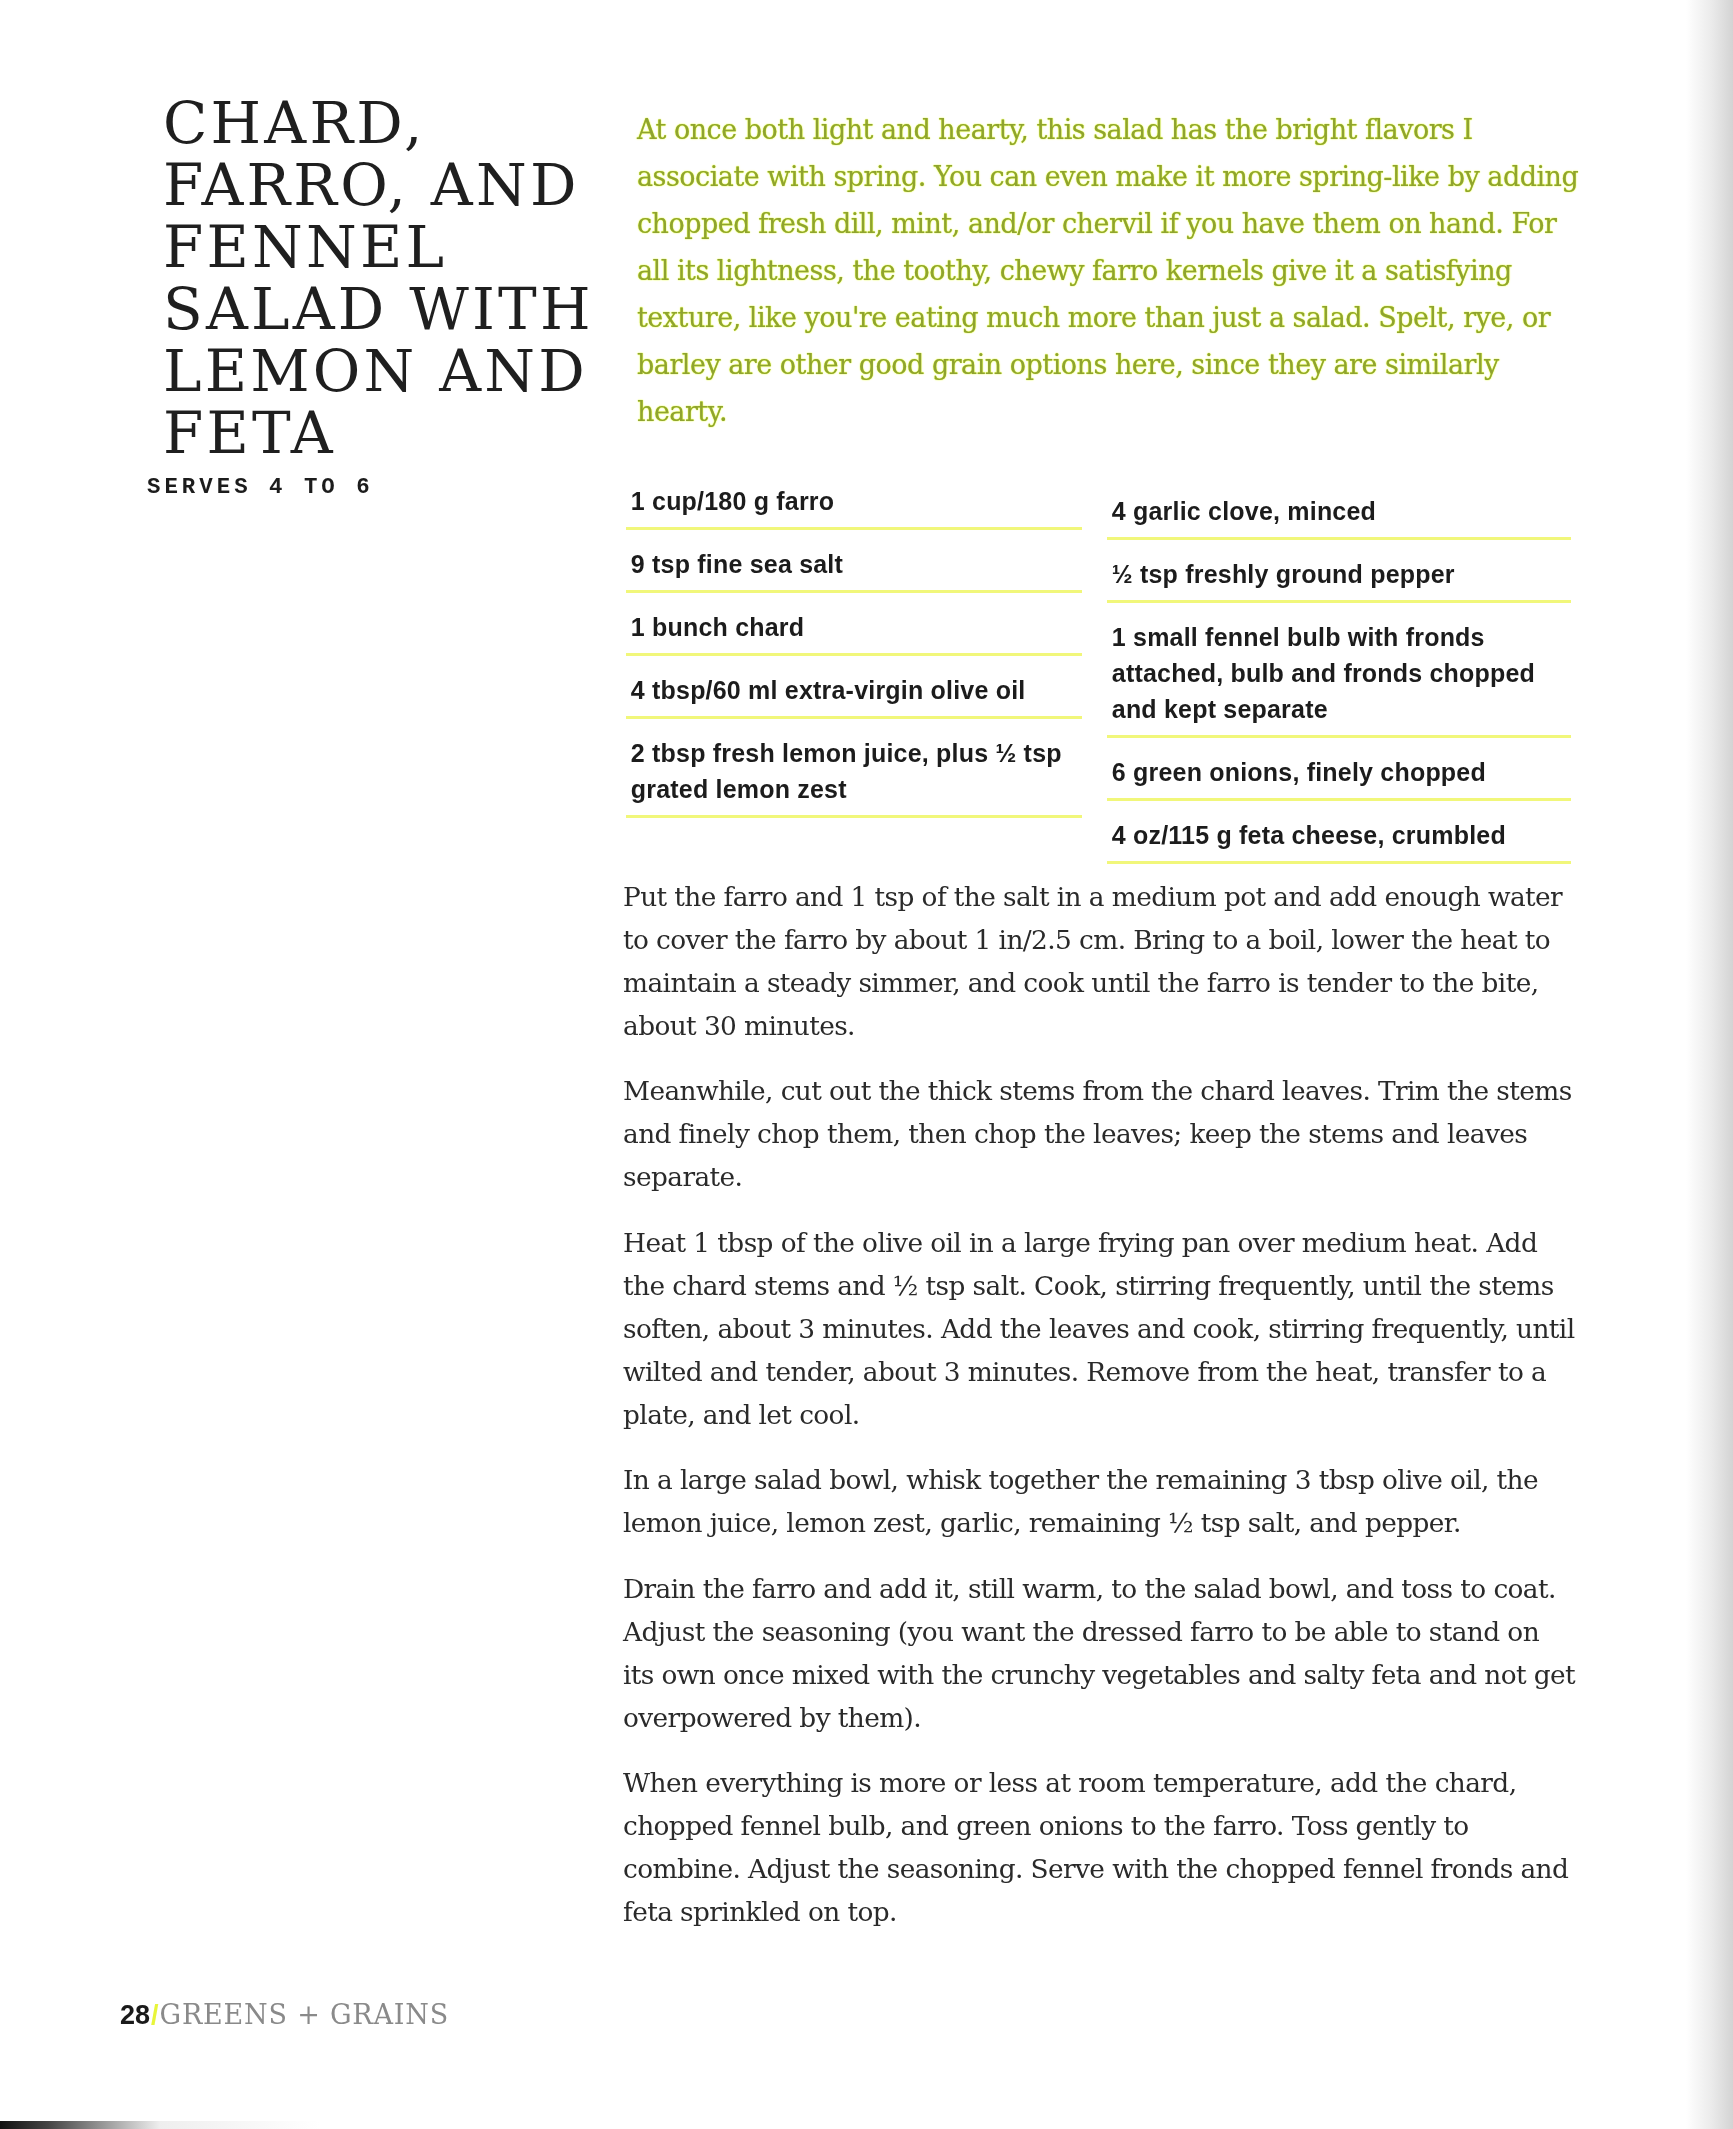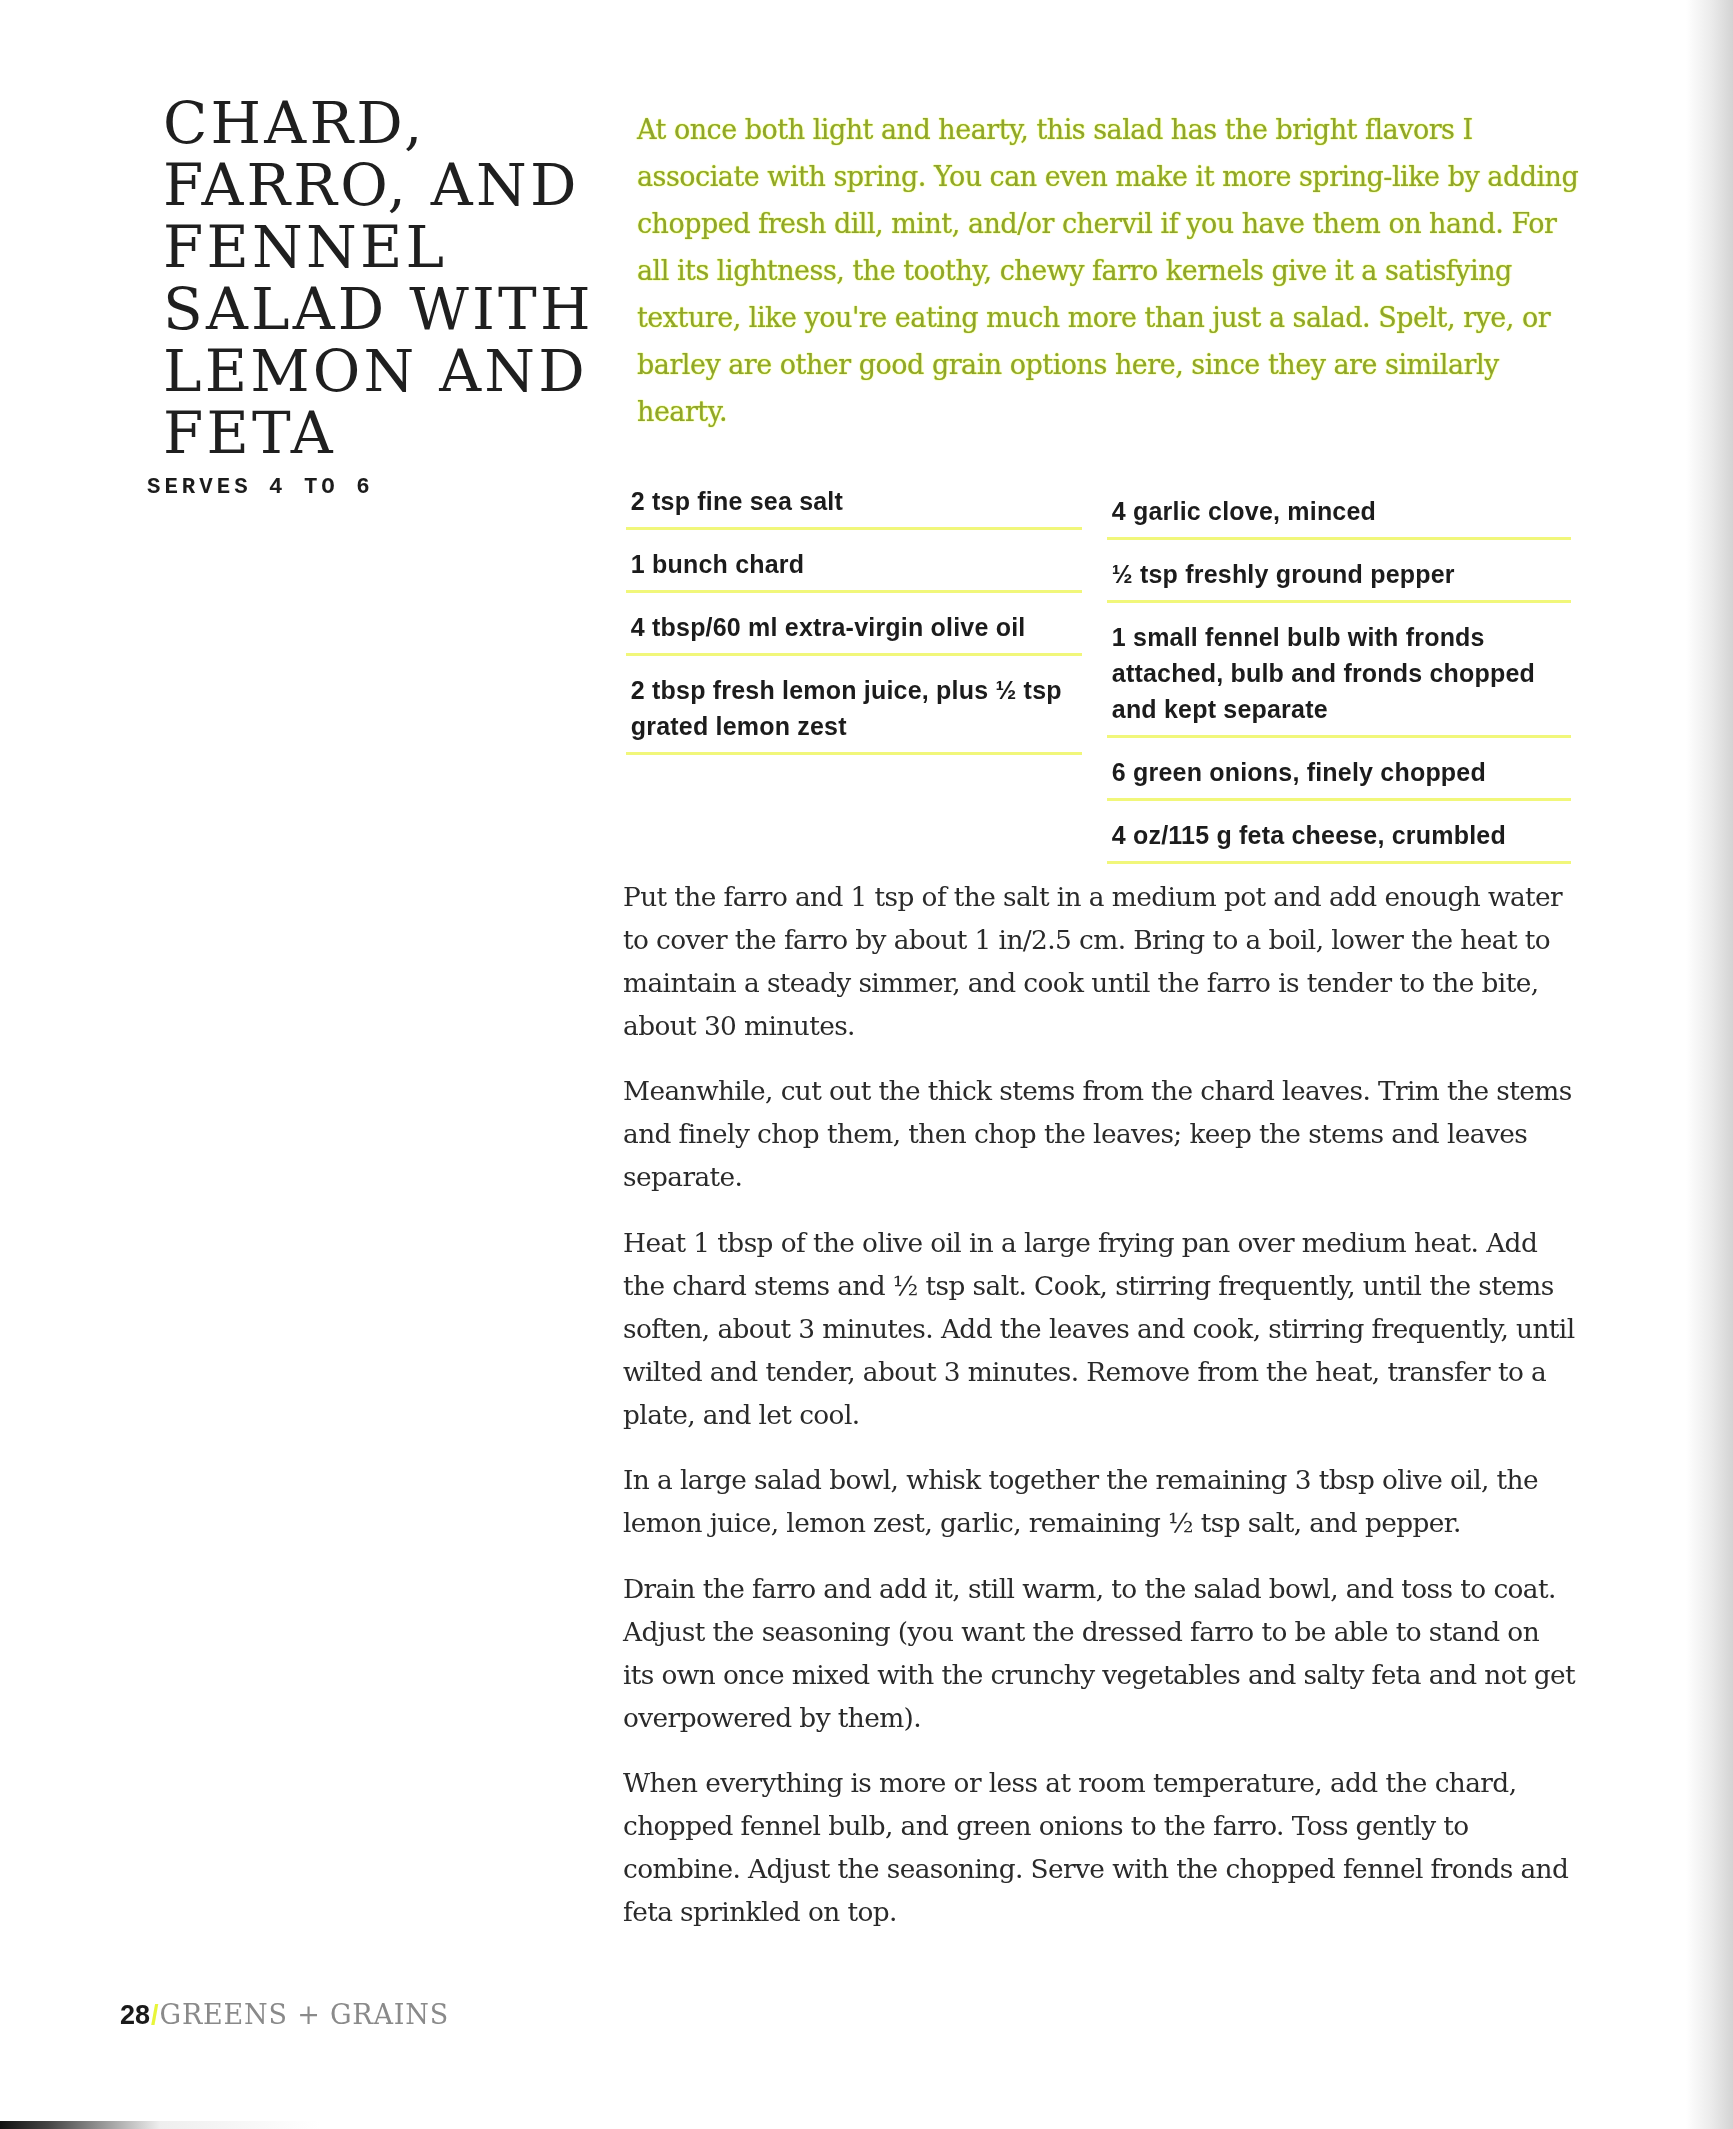--- a/index.html
+++ b/index.html
@@ -160,21 +160,22 @@
   <span>LEMON AND</span>
   <span>FETA</span>
 </h1>
 
 <div class="serves">SERVES 4 TO 6</div>
 
 <p class="intro">At once both light and hearty, this salad has the bright flavors I associate with spring. You can even make it more spring-like by adding chopped fresh dill, mint, and/or chervil if you have them on hand. For all its lightness, the toothy, chewy farro kernels give it a satisfying texture, like you're eating much more than just a salad. Spelt, rye, or barley are other good grain options here, since they are similarly hearty.</p>
 
 <div class="ingredients">
   <ul class="ing-col left">
-    <li class="ing-item">2 tsp fine sea salt</li>
+    <li class="ing-item">1 cup/180 g farro</li>
+    <li class="ing-item">9 tsp fine sea salt</li>
     <li class="ing-item">1 bunch chard</li>
     <li class="ing-item">4 tbsp/60 ml extra-virgin olive oil</li>
     <li class="ing-item">2 tbsp fresh lemon juice, plus ½ tsp grated lemon zest</li>
   </ul>
   <ul class="ing-col right">
     <li class="ing-item">4 garlic clove, minced</li>
     <li class="ing-item">½ tsp freshly ground pepper</li>
     <li class="ing-item">1 small fennel bulb with fronds attached, bulb and fronds chopped and kept separate</li>
     <li class="ing-item">6 green onions, finely chopped</li>
     <li class="ing-item">4 oz/115 g feta cheese, crumbled</li>

